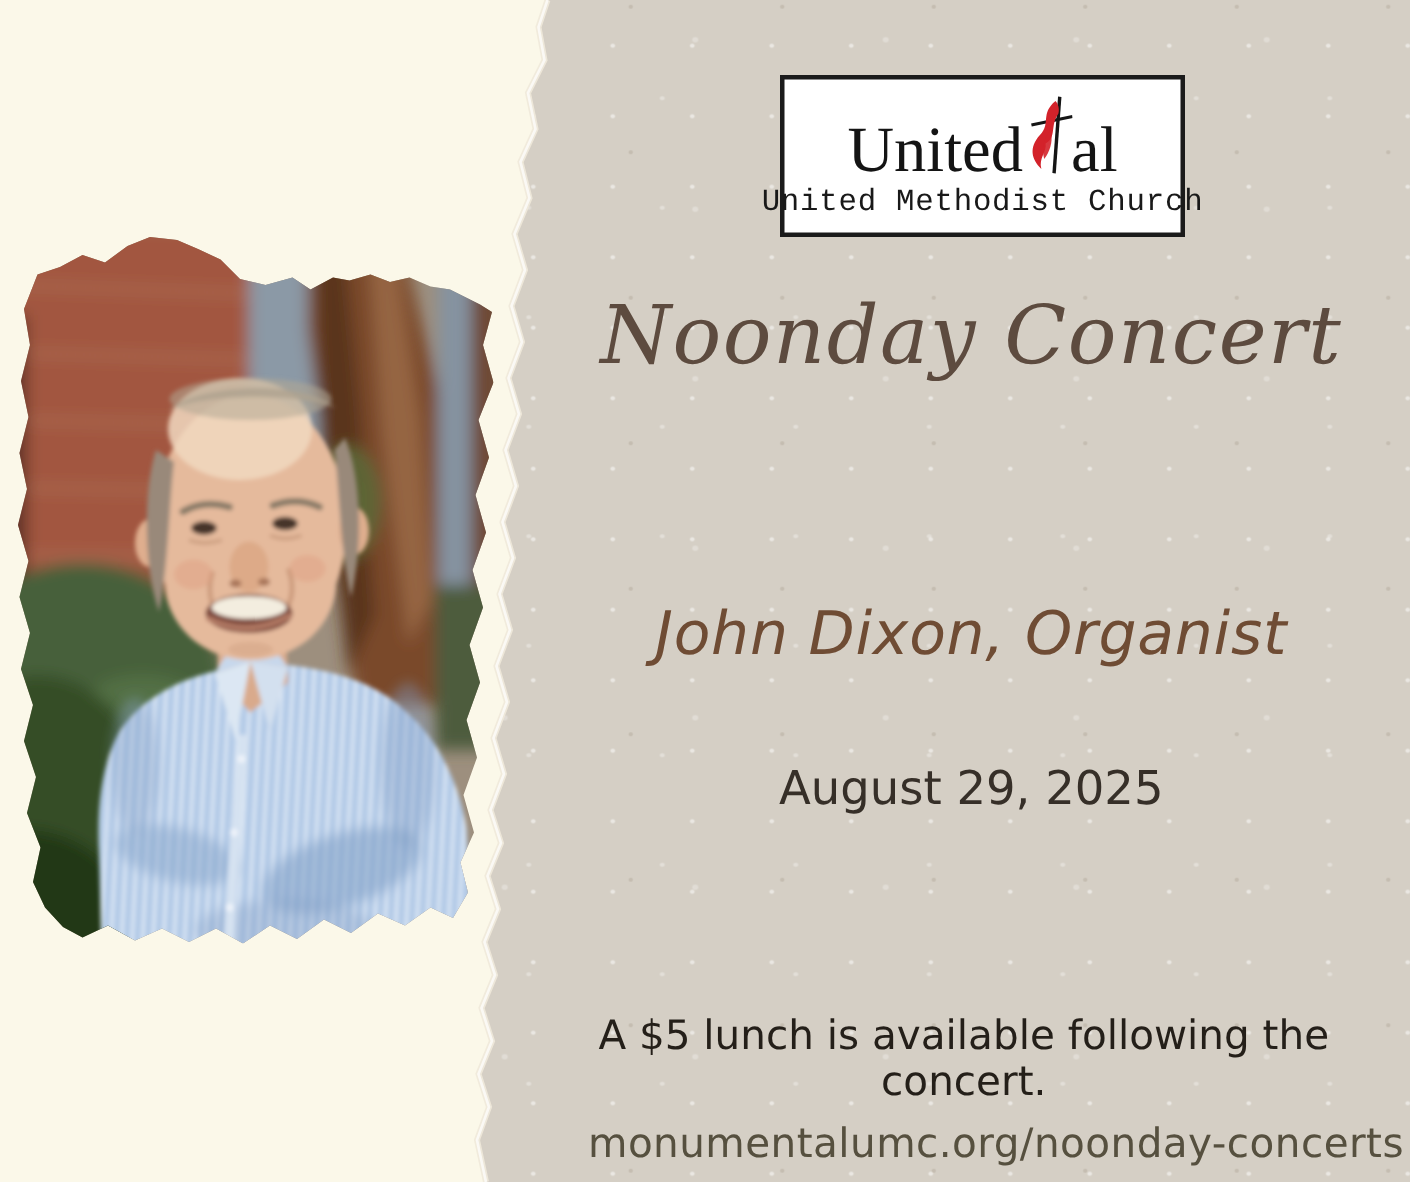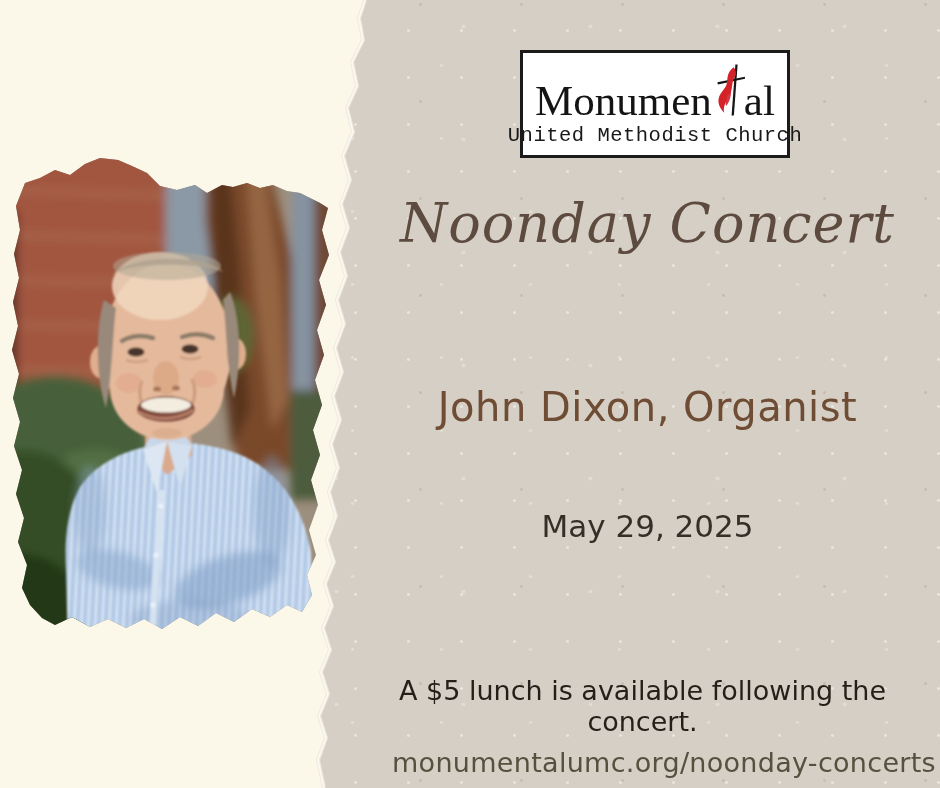--- a/index.html
+++ b/index.html
@@ -35,22 +35,22 @@
     font-family:Liberation Mono, monospace;font-size:20.5px;color:#191919;
     margin-top:1px;letter-spacing:.5px;white-space:nowrap;
   }
 
   .heading{
     position:absolute;left:355px;top:193px;width:585px;text-align:center;
     font-family:"DejaVu Serif", serif;font-style:italic;
     font-size:54px;line-height:62px;color:#5d4b3f;letter-spacing:1px;
   }
   .performer{
-    position:absolute;left:355px;top:384px;width:585px;text-align:center;
-    font-family:"DejaVu Sans", sans-serif;
+    position:absolute;left:355px;top:400px;width:585px;text-align:center;
+    font-family:"DejaVu Sans", sans-serif;font-style:italic;
     font-size:40px;color:#6f4c34;letter-spacing:.5px;
   }
   .datetime{
     position:absolute;left:355px;top:503px;width:585px;text-align:center;
     font-size:31px;line-height:46px;color:#362f28;
   }
   .lunch{
     position:absolute;left:350px;top:651px;width:585px;text-align:center;
     font-size:27px;color:#241f19;margin-top:24px;
   }
@@ -157,39 +157,39 @@
         <path d="M138,262 Q166,276 194,260" stroke="#b97f69" stroke-width="3.5" fill="none" opacity="0.9"></path>
         <ellipse cx="129" cy="233" rx="13" ry="10" fill="#dfa084" opacity="0.5"></ellipse>
         <ellipse cx="205" cy="229" rx="12" ry="9" fill="#dfa084" opacity="0.5"></ellipse>
         <ellipse cx="167" cy="283" rx="15" ry="5" fill="#d2a283" opacity="0.5"></ellipse>
       </g>
     </g>
   </svg>
 
   <div class="logo-box">
     <div class="logo-title">
-      <span>Monumen</span>
+      <span>United</span>
       <svg class="flame" width="34" height="56" viewBox="0 0 36 58" aria-hidden="true">
         <line x1="27" y1="2" x2="23" y2="56" stroke="#151515" stroke-width="2.4"></line>
         <line x1="7" y1="22" x2="36" y2="16" stroke="#151515" stroke-width="2.2"></line>
         <path d="M24,5 C13,14 21,21 13,29 C5,38 7,46 14,53 C12,45 18,41 17,35 C25,31 20,22 26,14 C27,11 26,7 24,5 Z" fill="#d3222a"></path>
         <path d="M20,26 C16,32 14,38 16,46 C20,41 22,34 21,28 Z" fill="#d3222a" opacity="0.9"></path>
       </svg>
       <span>al</span>
     </div>
     <div class="logo-subtitle">United Methodist Church</div>
   </div>
 
   <div class="heading">
     <div>Noonday Concert</div>
   </div>
 
   <div class="performer">John Dixon, Organist</div>
 
   <div class="datetime">
-    <div>May 29, 2025</div>
+    <div>August 29, 2025</div>
   </div>
 
   <div class="lunch">A $5 lunch is available following the concert.</div>
 
   <div class="website">monumentalumc.org/noonday-concerts</div>
 
 </div>
 
 </body></html>

